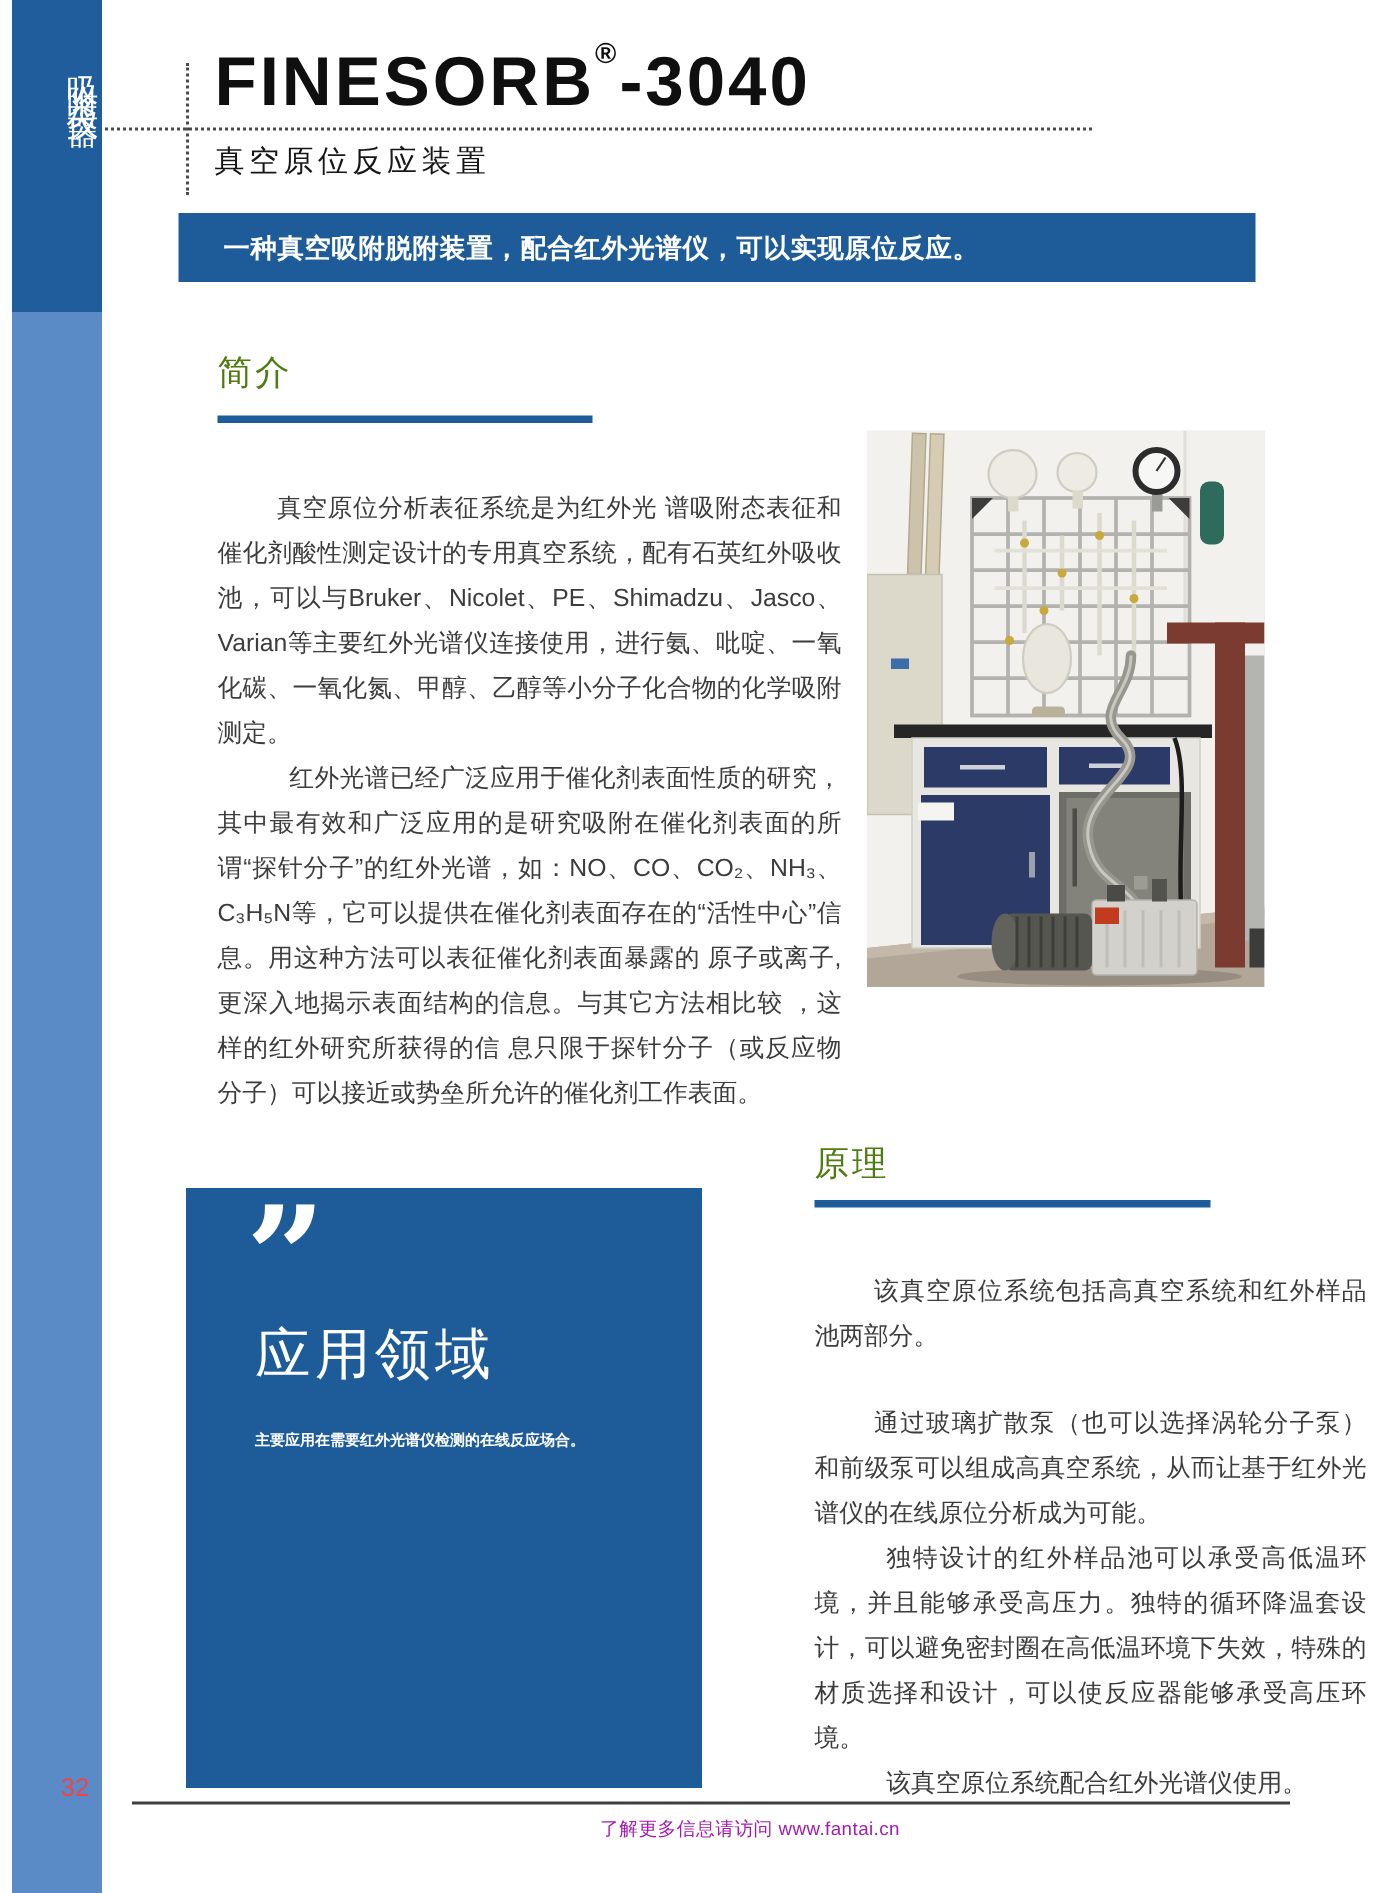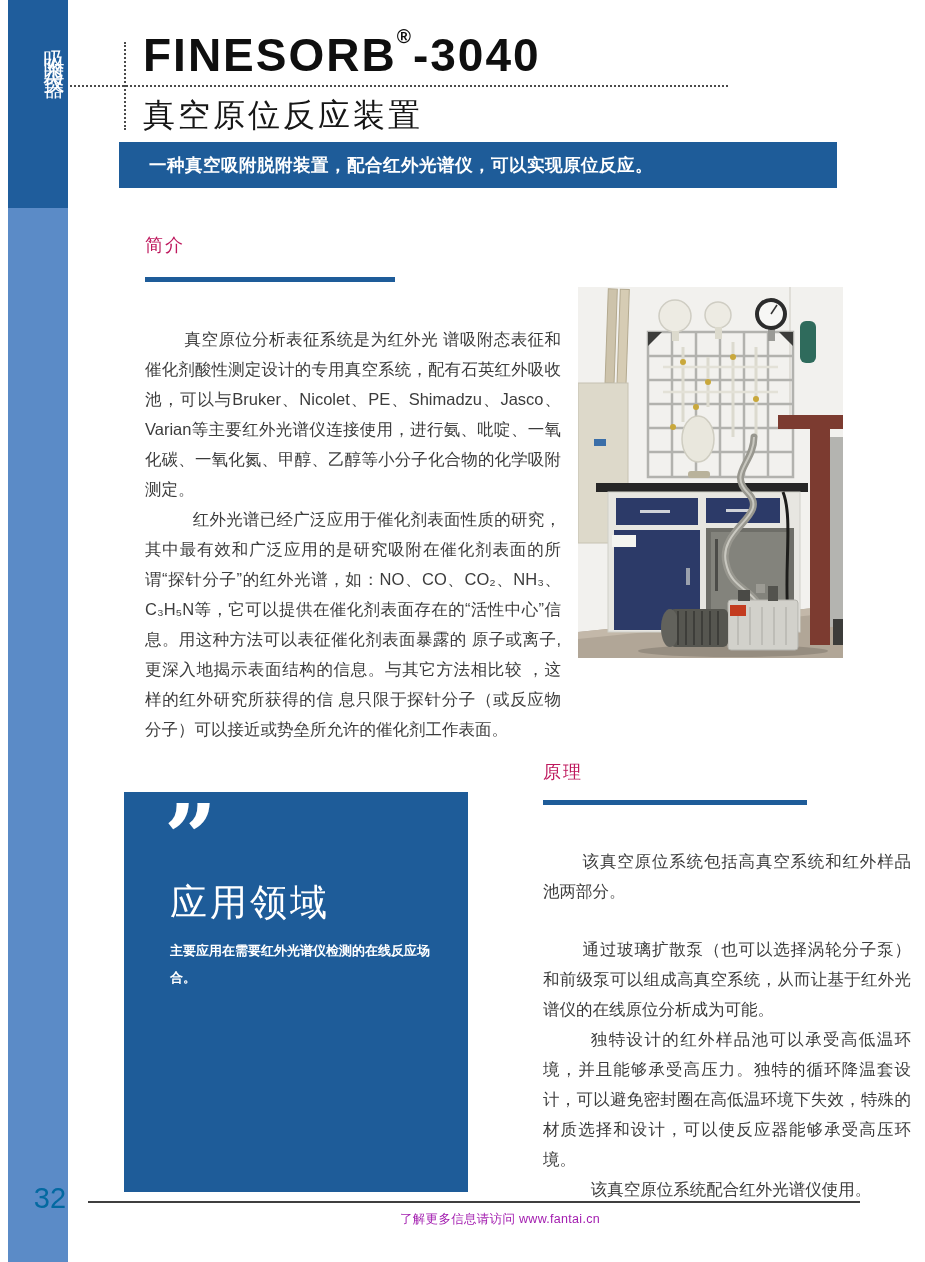--- a/index.html
+++ b/index.html
@@ -5,54 +5,54 @@
   * { margin:0; padding:0; box-sizing:border-box; }
   html,body { background:#fff; }
   body { font-family:"Liberation Sans","DejaVu Sans",sans-serif; }
   .canvas { position:relative; width:925px; height:1262px; background:#ffffff; overflow:hidden; }
 
   
   .sidebar-dark { position:absolute; left:8px; top:0; width:60px; height:208px; background:#1f5d9c; }
   .sidebar-label { position:absolute; left:0; top:34px; width:100%; display:flex; justify-content:center;
     writing-mode:vertical-rl; text-orientation:upright; color:#fff; font-size:21px; letter-spacing:7px; font-weight:500; }
   .sidebar-light { position:absolute; left:8px; top:208px; width:60px; height:1054px; background:#5b8bc7; }
-  .page-number { position:absolute; left:8px; top:1182px; width:84px; text-align:center; color:#0369a1; font-size:29px; font-weight:500; }
+  .page-number { position:absolute; left:8px; top:1182px; width:84px; text-align:center; color:#ef4444; font-size:17px; font-weight:500; }
 
   
   .title { position:absolute; left:143px; top:26px; font-size:46px; font-weight:600; color:#0f0f0f;
     letter-spacing:2px; font-stretch:condensed; white-space:nowrap; }
   .title sup { font-size:0.42em; vertical-align:28px; font-weight:700; }
   .h-dotted { position:absolute; left:70px; top:85px; width:658px; border-top:2px dotted #4a4a4a; }
   .v-dotted { position:absolute; left:124px; top:42px; height:88px; border-left:2px dotted #4a4a4a; }
-  .subtitle { position:absolute; left:143px; top:94px; font-size:32px; font-weight:500; color:#161616; letter-spacing:3px; }
+  .subtitle { position:absolute; left:143px; top:94px; font-size:20px; font-weight:500; color:#161616; letter-spacing:3px; }
   .banner { position:absolute; left:119px; top:142px; width:718px; height:46px; background:#1e5c99;
     color:#fff; font-size:17.5px; font-weight:700; line-height:46px; padding-left:30px; letter-spacing:0.5px; }
 
   
-  .sec-heading { position:absolute; font-size:18px; color:#be185d; letter-spacing:2px; }
+  .sec-heading { position:absolute; font-size:23px; color:#4d7c0f; letter-spacing:2px; }
   .sec-bar { position:absolute; height:5px; background:#1e5c99; }
 
   
   .bodytext { position:absolute; font-size:16.5px; line-height:30px; color:#3c3c3c; text-align:justify; }
   .bodytext p.ind2 { text-indent:2.4em;margin-top:28px; }
   .bodytext p.ind3 { text-indent:2.9em; }
 
   .intro-text { left:145px; top:296px; width:416px; }
   .principle-text { left:543px; top:818px; width:368px; }
 
   
   .photo { position:absolute; left:578px; top:287px; width:265px; height:371px; background:#f2f1ee;
     box-shadow:0 0 0 1px #e3e2de inset; }
 
   
   .app-box { position:absolute; left:124px; top:792px; width:344px; height:400px; background:#1e5c99; color:#fff; }
   .app-quote { position:absolute; left:40px; top:-18px; font-family:"DejaVu Serif","Liberation Serif",serif;
     font-size:92px; font-weight:700; color:#fff; line-height:1.4; }
   .app-heading { position:absolute; left:46px; top:86px; font-size:37px; letter-spacing:3px; font-weight:500; }
-  .app-desc { position:absolute; left:46px; top:145px; width:266px; font-size:13px; font-weight:700; line-height:27px;font-family:Liberation Serif, serif; }
+  .app-desc { position:absolute; left:46px; top:155px; width:266px; font-size:10px; font-weight:700; line-height:27px;font-family:Liberation Serif, serif; }
   .app-list { position:absolute; left:46px; top:228px; list-style:none; }
   .app-list li { display:flex; align-items:flex-start; font-size:15px; font-weight:700; line-height:25px; }
   .bullet-square { width:5px; height:5px; background:#fff; margin:10px 10px 0 0; flex:0 0 auto; }
 
   
   .footer-rule { position:absolute; left:88px; top:1201px; width:772px; border-top:2px solid #3f3f3f; }
   .footer-text { position:absolute; left:400px; top:1211px; width:460px; text-align:left;
     font-size:12.5px; color:#a21caf; letter-spacing:0.3px; }
 </style>
 </head>

